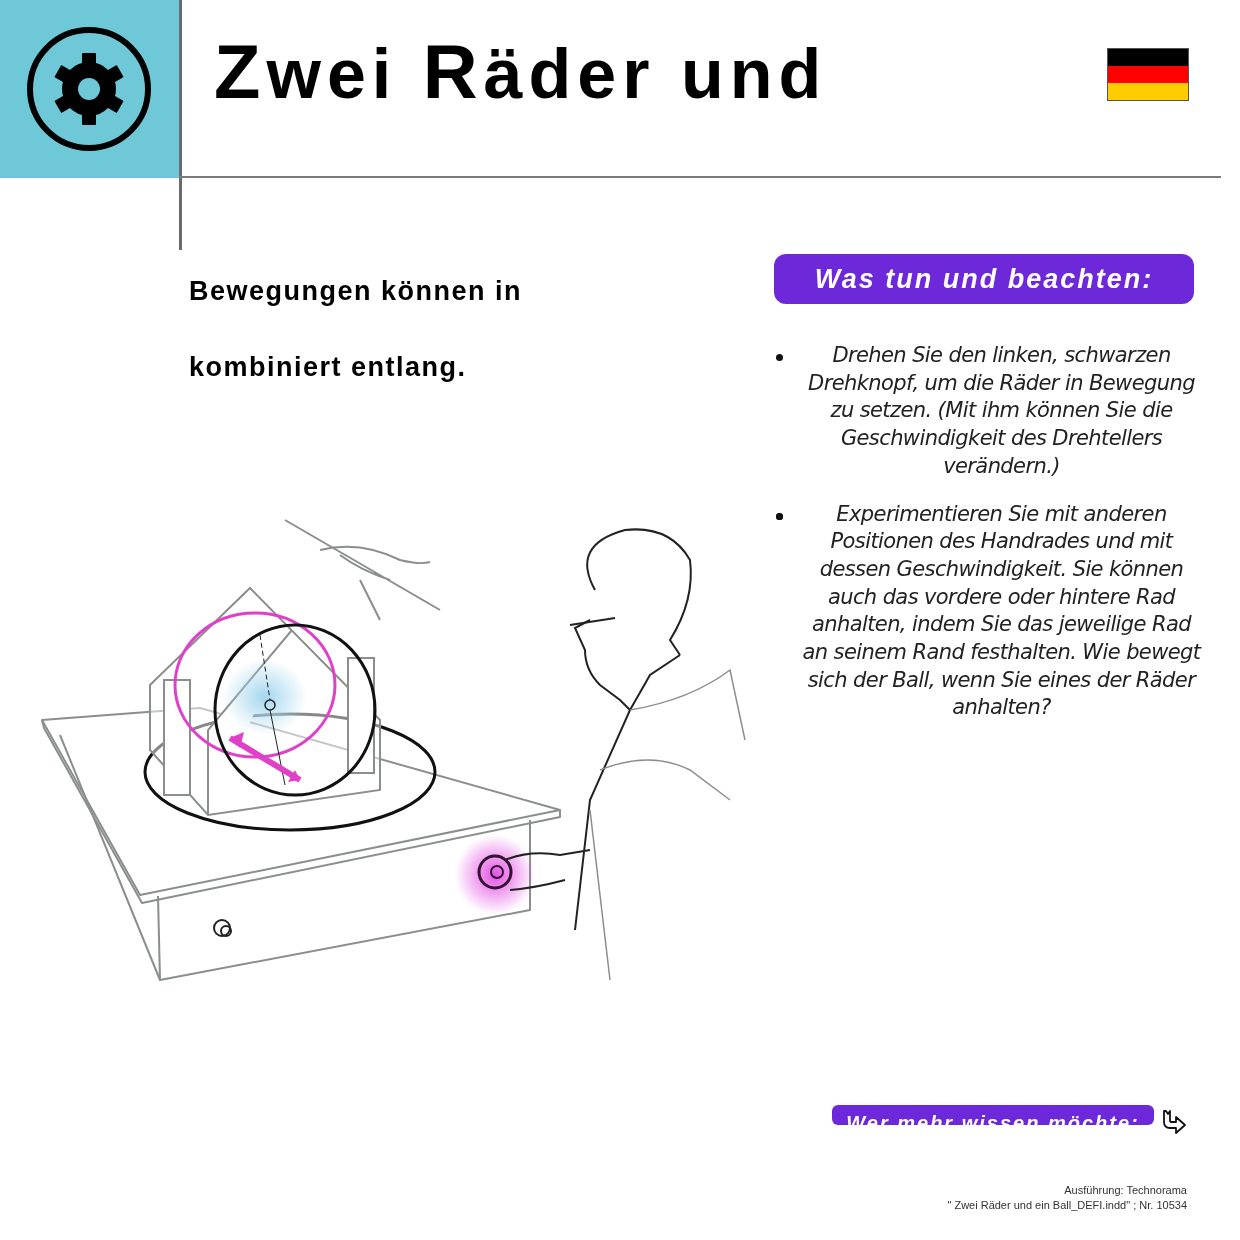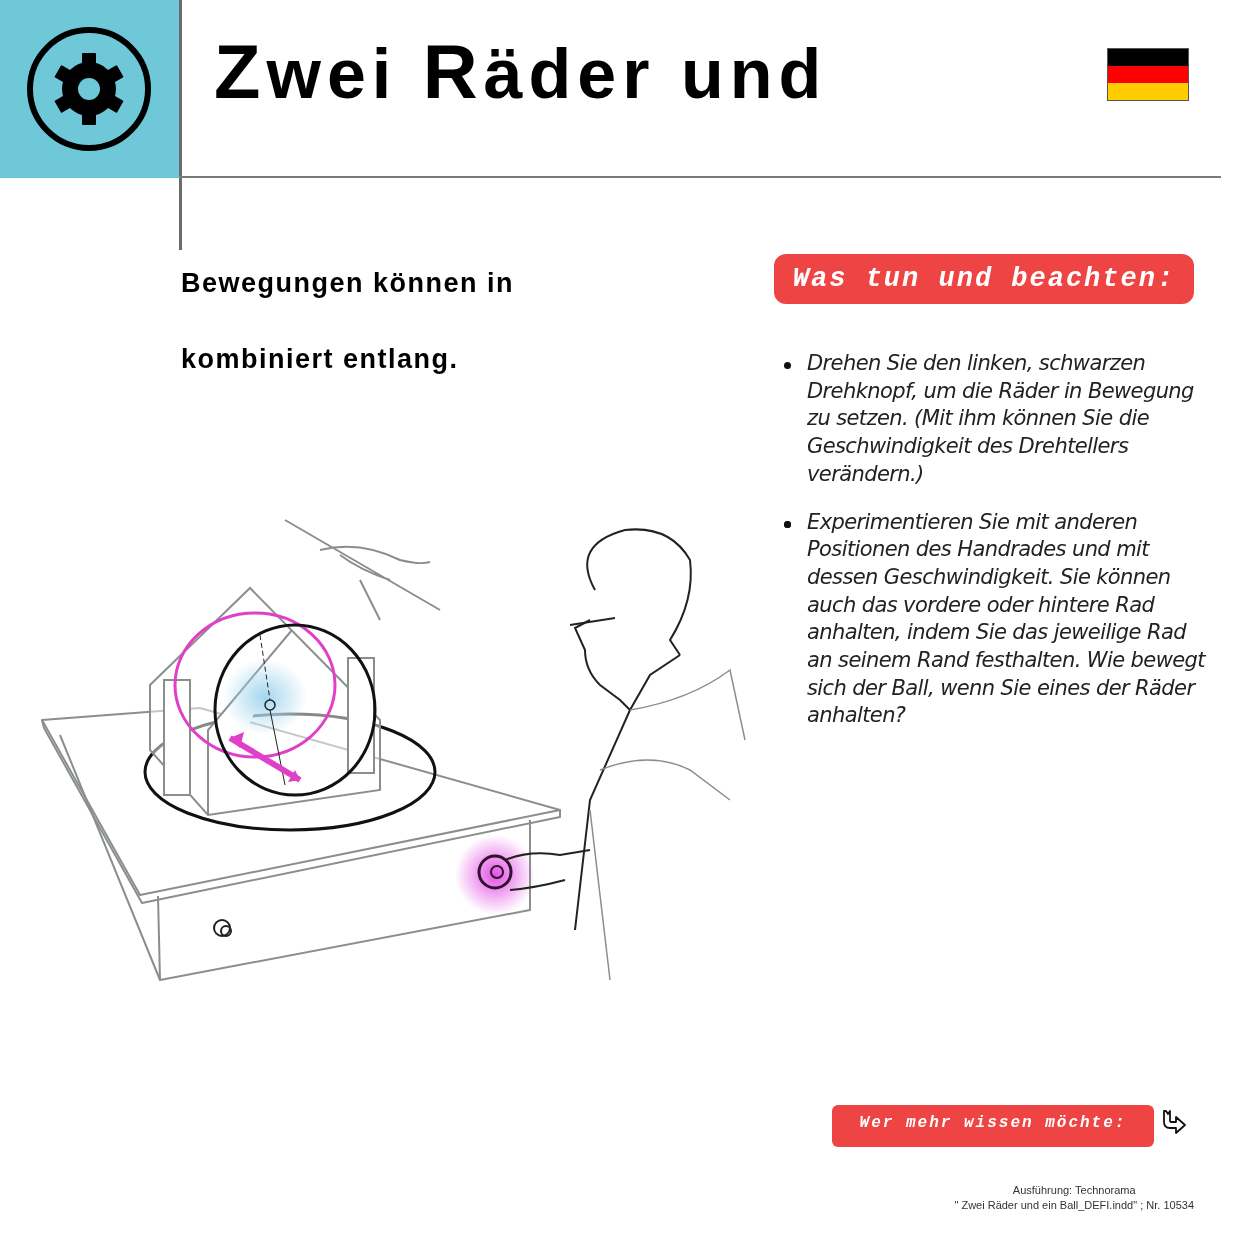--- a/index.html
+++ b/index.html
@@ -13,36 +13,36 @@
 
   .title { position: absolute; left: 214px; top: 28px; font-size: 70px; font-weight: bold;
            letter-spacing: 6px; line-height: 88px; margin: 0; }
   .title .cap { font-size: 76px; }
 
   .flag { position: absolute; left: 1107px; top: 48px; width: 82px; height: 53px;
           border: 1px solid #555; box-sizing: border-box; }
   .flag div { height: 33.33%; }
 
   .subtitle { position: absolute; left: 177px; top: 260px; width: 420px; font-size: 27px;
-              font-weight: bold; line-height: 38px; letter-spacing: 1.5px; margin: 4px; }
+              font-weight: bold; line-height: 38px; letter-spacing: 1.5px; margin: 12px; }
 
-  .pill { position: absolute; background: #ef4444; border-radius: 12px; color: #fff;
-          font-style: italic; font-weight: bold; text-align: center; font-family: Liberation Mono, monospace; }
+  .pill { position: absolute; background: #6d28d9; border-radius: 12px; color: #fff;
+          font-style: italic; font-weight: bold; text-align: center; }
   .pill-main { left: 774px; top: 254px; width: 420px; height: 50px; font-size: 27px; line-height: 50px; letter-spacing: 2px; }
-  .pill-more { left: 832px; top: 1105px; width: 322px; height: 42px; font-size: 16px; line-height: 36px; letter-spacing: 2px; border-radius: 6px; }
+  .pill-more { left: 832px; top: 1105px; width: 322px; height: 20px; font-size: 20px; line-height: 36px; letter-spacing: 2px; border-radius: 6px; }
 
   .arrow-icon { position: absolute; left: 1160px; top: 1108px; width: 28px; height: 30px; }
 
-  .bullets { position: absolute; left: 774px; top: 342px; width: 430px; margin: 8px; padding: 0; list-style: none; }
+  .bullets { position: absolute; left: 774px; top: 342px; width: 430px; margin: 0; padding: 0; list-style: none; text-align: center; }
   .bullets li { position: relative; padding-left: 25px; font-style: italic; font-size: 21px;
                 line-height: 27.7px; color: #222; margin-bottom: 20px; font-family: "DejaVu Sans", sans-serif;
                 letter-spacing: -0.6px; }
   .bullets li .dot { position: absolute; left: 2px; top: 12px; width: 7px; height: 7px; border-radius: 50%; background: #111; }
 
-  .footer { position: absolute; right: 46px; top: 1183px; text-align: center; font-size: 11px; line-height: 15px; color: #333; }
+  .footer { position: absolute; right: 53px; top: 1183px; text-align: right; font-size: 11px; line-height: 15px; color: #333; }
 
   .illustration { position: absolute; left: 30px; top: 510px; width: 730px; height: 480px; }
 </style>
 </head>
 <body>
 
 <div class="header-block">
   <svg class="gear-wrap" viewBox="0 0 130 130">
     <circle cx="65" cy="65" r="59" fill="none" stroke="#000" stroke-width="6"></circle>
     <g transform="translate(65,65)">

